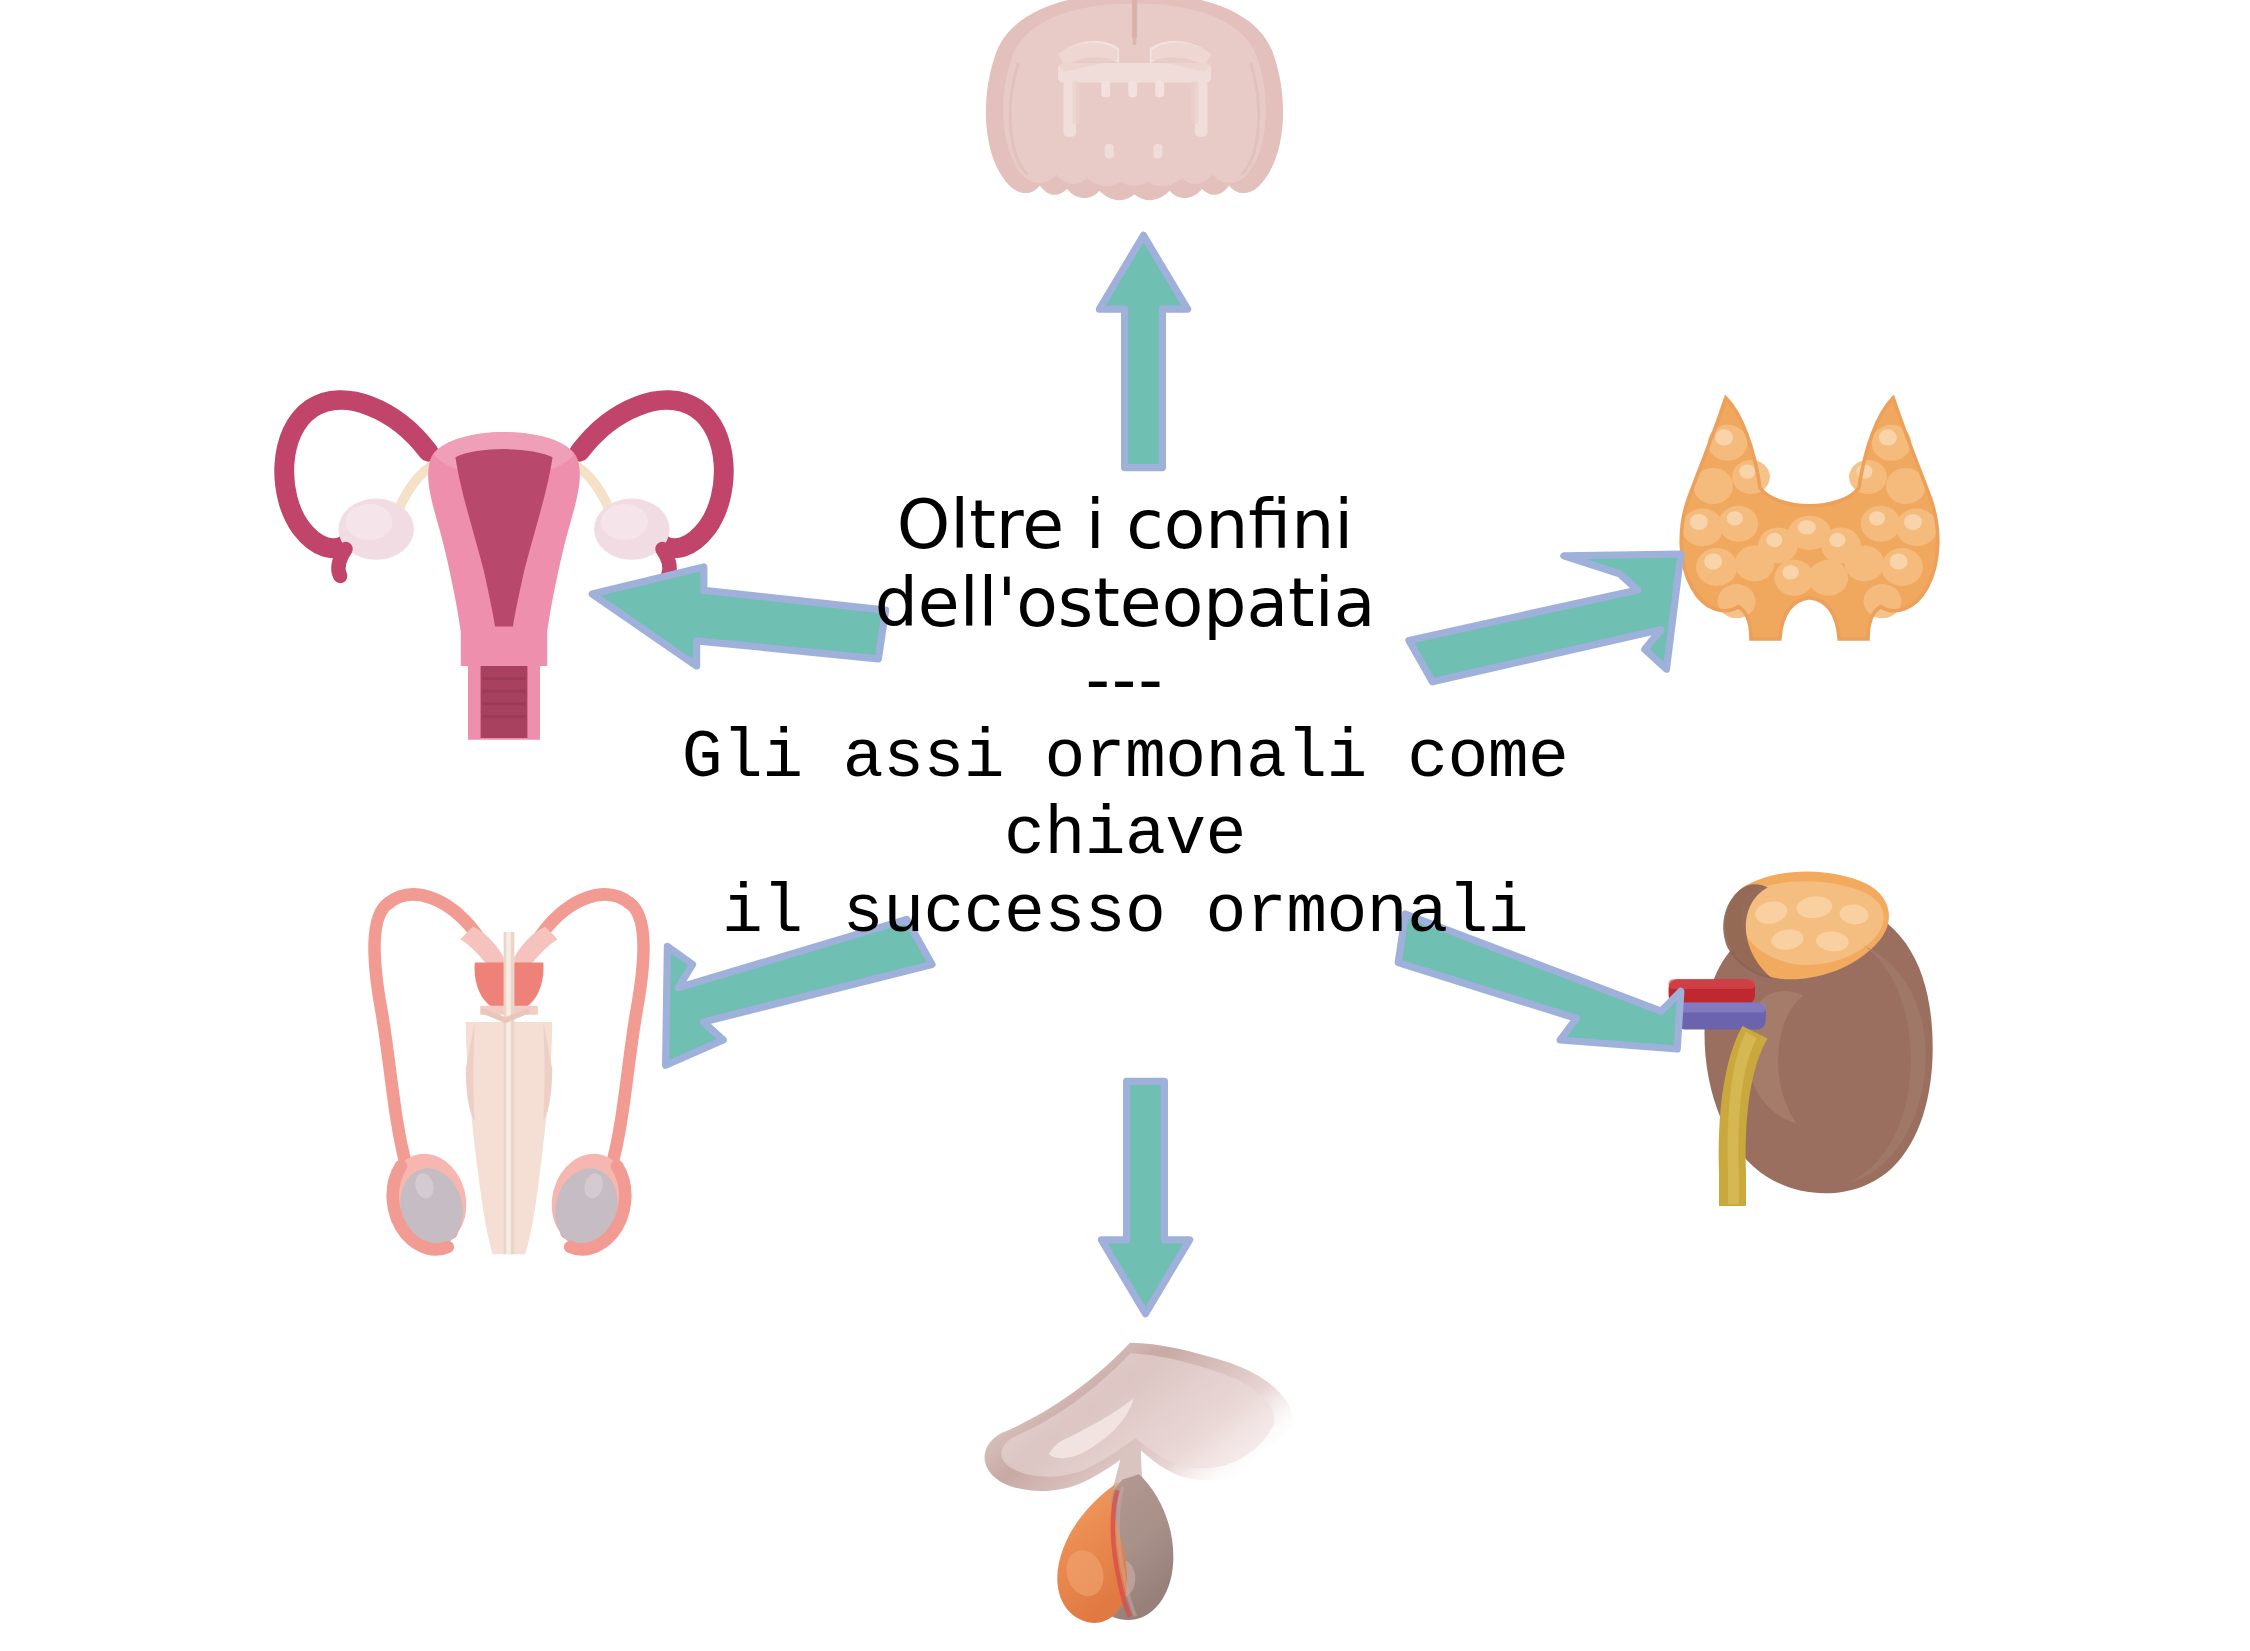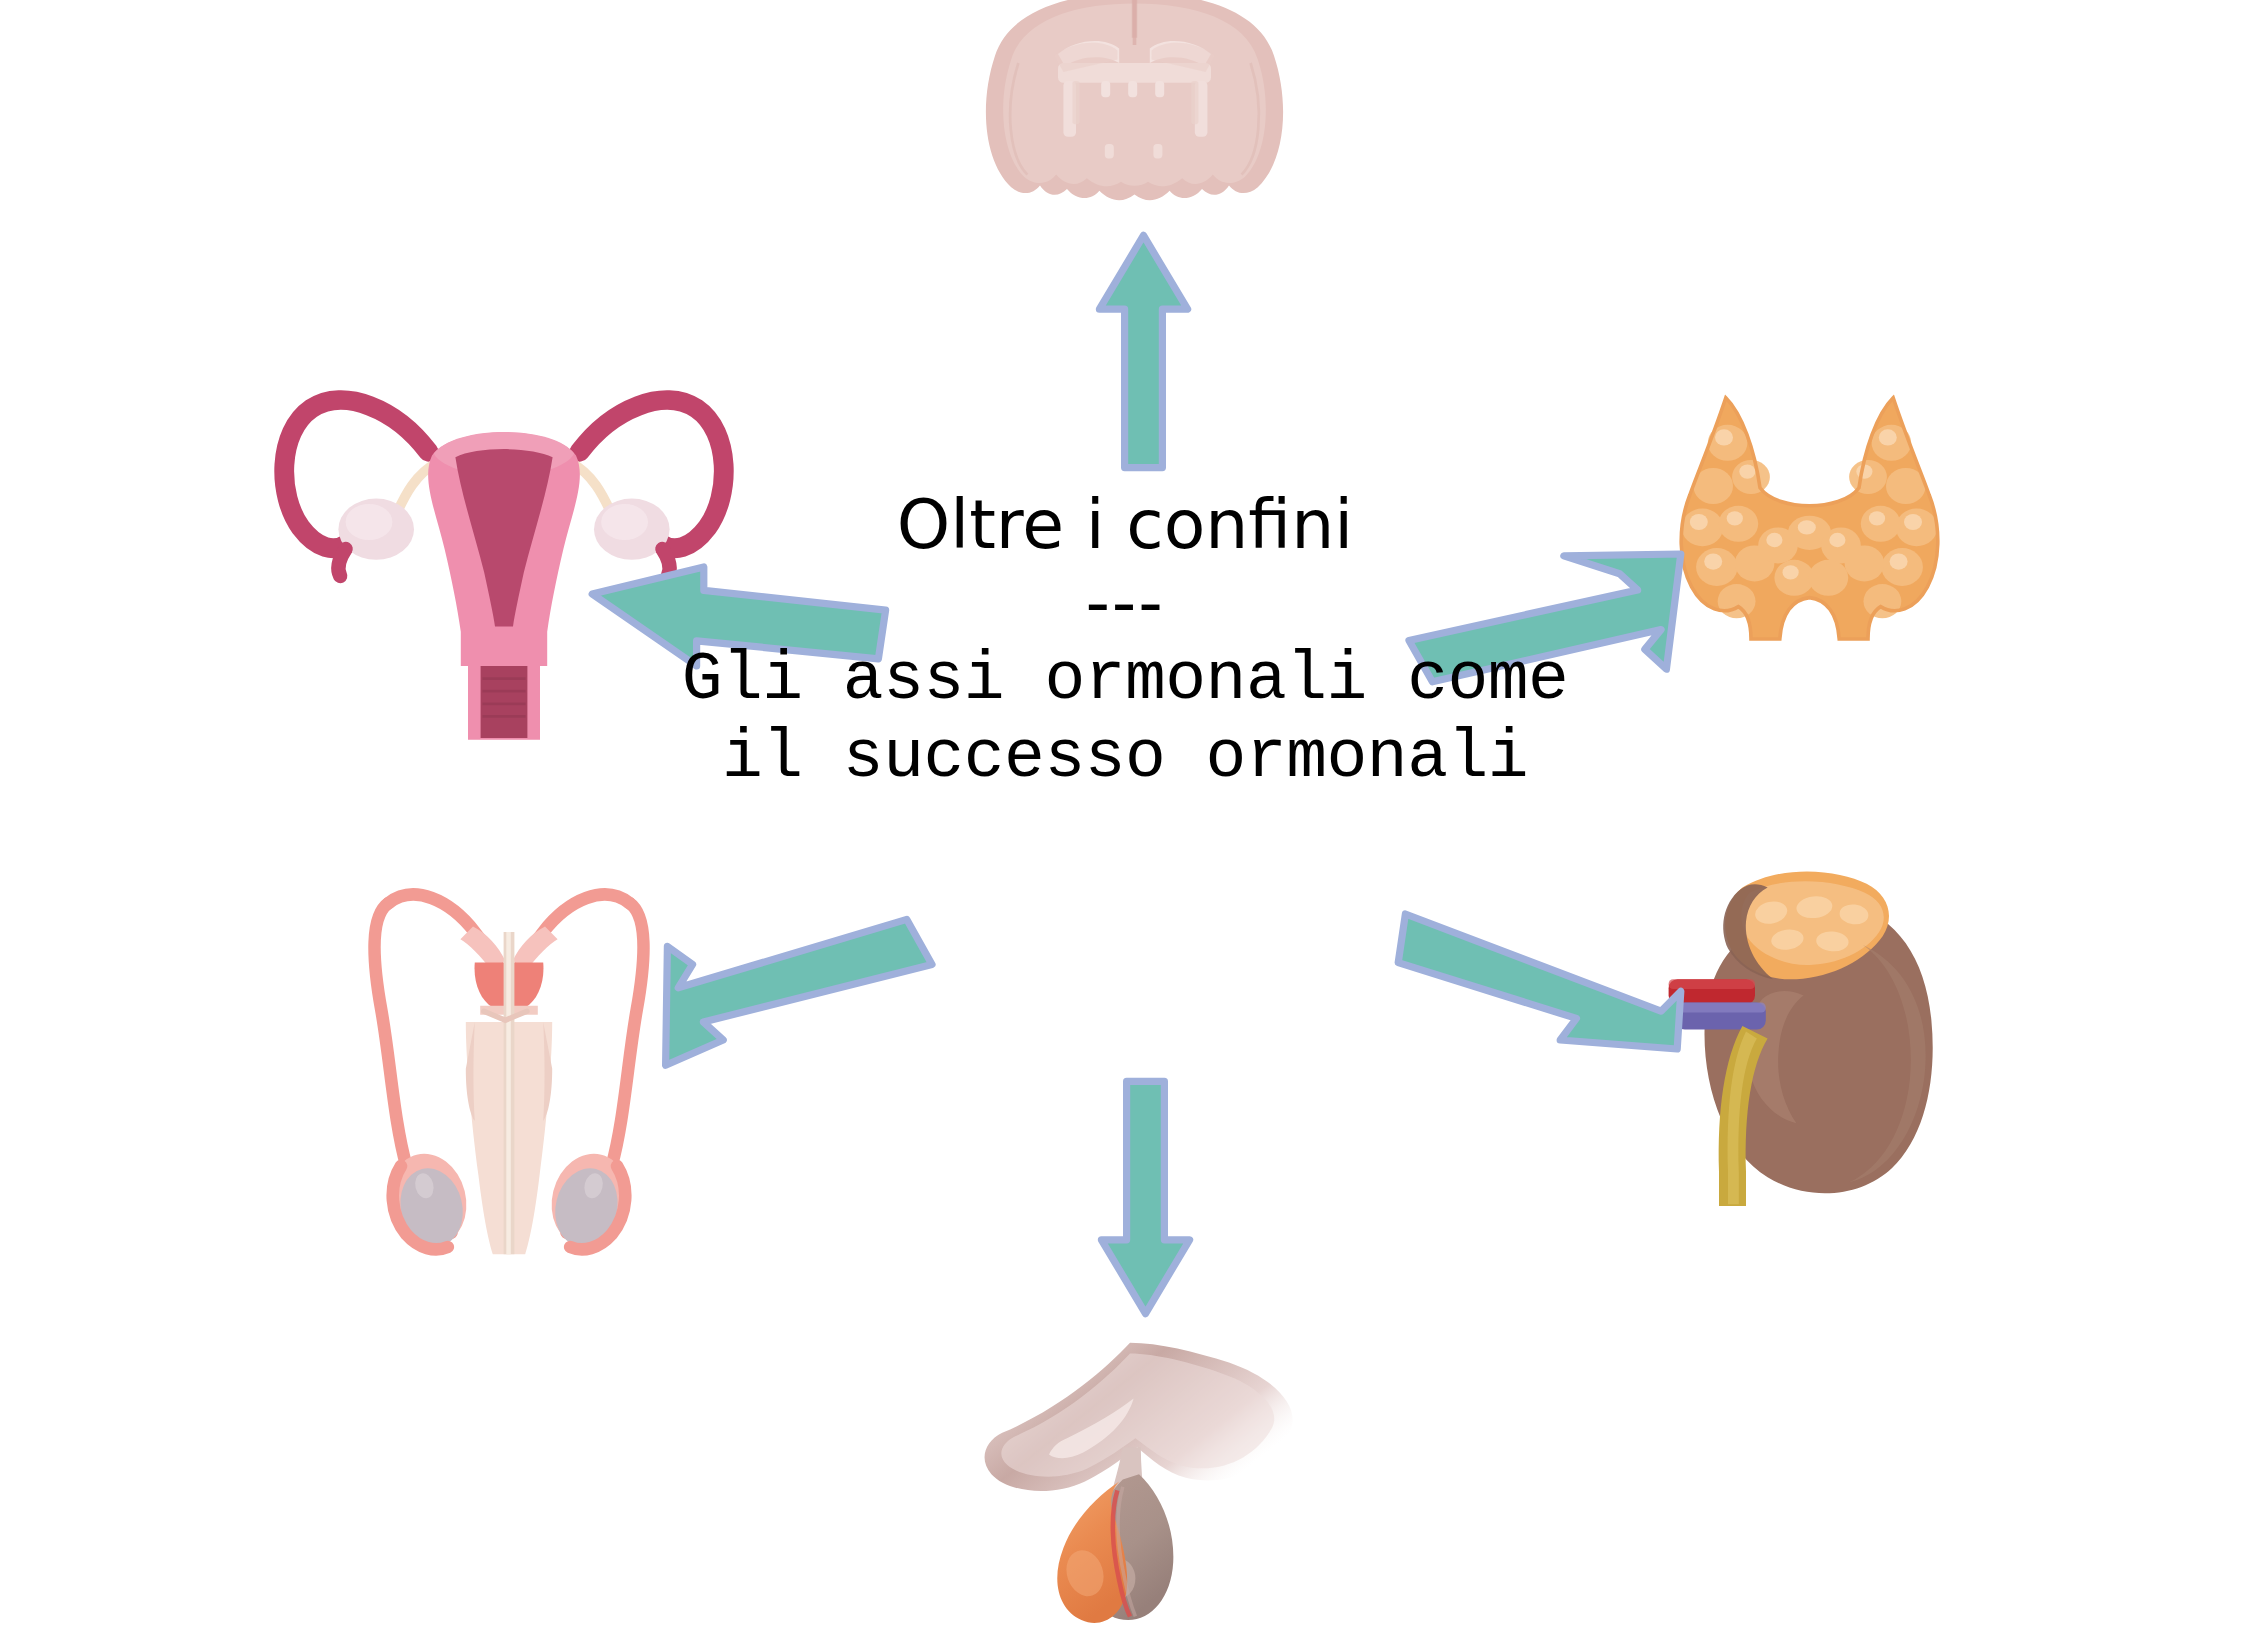--- a/index.html
+++ b/index.html
@@ -336,19 +336,21 @@
                C158 340 180 326 186 300 C190 272 180 238 172 214 C166 198 170 184 178 176 Z" fill="url(#antGrad)"></path>
       <ellipse cx="140" cy="278" rx="20" ry="26" fill="#f2a877" opacity="0.55" transform="rotate(-18 140 278)"></ellipse>
 
       <path d="M176 186 C168 212 170 250 178 286 C182 306 186 318 190 326" fill="none" stroke="#d8504e" stroke-width="5" opacity="0.85"></path>
       <path d="M182 182 C174 210 176 248 184 284 C188 304 192 316 196 326" fill="none" stroke="#c8a9a4" stroke-width="4" opacity="0.5"></path>
     </svg>
   </div>
 
   <div id="center-text">
     <div class="tline">Oltre i confini</div>
+    <div class="tline">dell'osteopatia</div>
     <div class="tline dash">---</div>
     <div class="tline narrow">Gli assi ormonali come</div>
+    <div class="tline narrow">chiave</div>
     <div class="tline narrow">il successo ormonali</div>
   </div>
 
 </div>
 
 
 </body></html>

